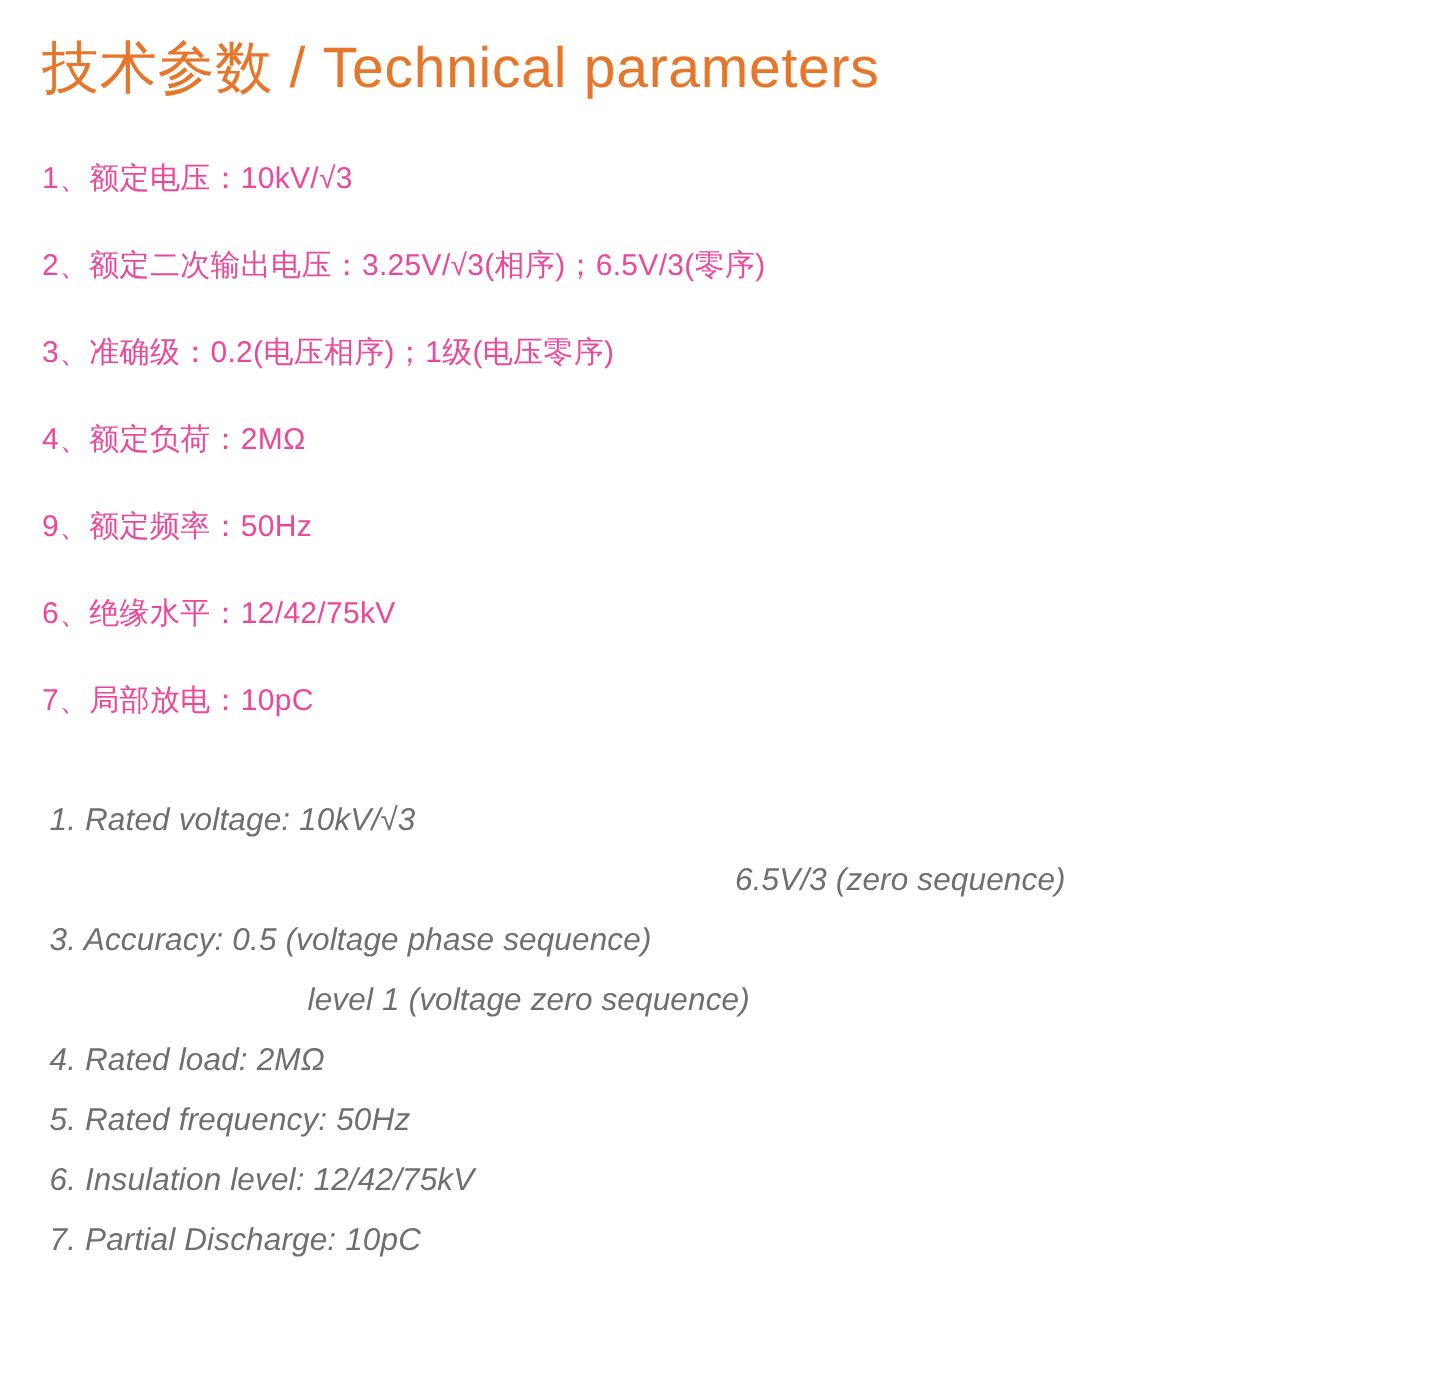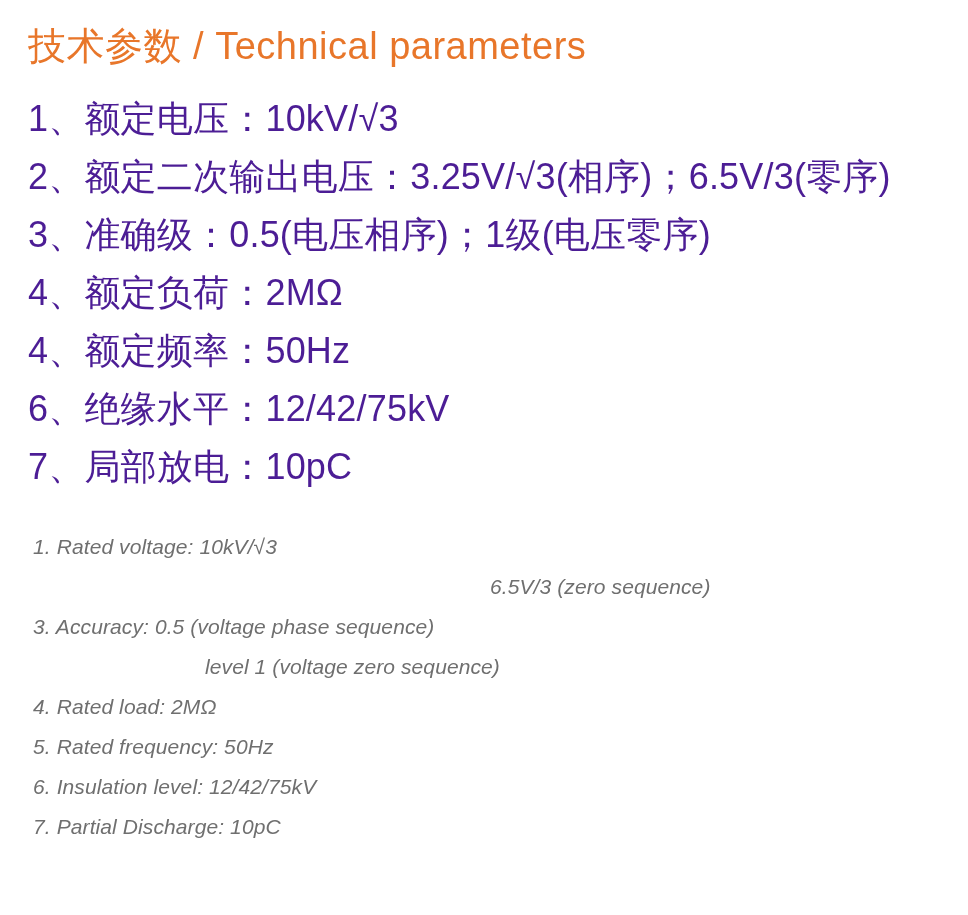--- a/index.html
+++ b/index.html
@@ -37,24 +37,24 @@
   }
 
   
   .cn-list {
     position: absolute;
     left: 28px;
     top: 90px;
     width: 930px;
   }
   .cn-item {
-    font-size: 36px;
+    font-size: 20px;
     line-height: 58px;
     font-weight: 400;
-    color: #4c1d95;
+    color: #ec4899;
     white-space: nowrap;
     letter-spacing: 0.2px;
   }
 
   
   .en-list {
     position: absolute;
     left: 33px;
     top: 527px;
     width: 930px;
@@ -78,23 +78,23 @@
 </head>
 <body>
 
 <div class="page">
 
   <div class="title">技术参数 / Technical parameters</div>
 
   <div class="cn-list">
     <div class="cn-item">1、额定电压：10kV/√3</div>
     <div class="cn-item">2、额定二次输出电压：3.25V/√3(相序)；6.5V/3(零序)</div>
-    <div class="cn-item">3、准确级：0.5(电压相序)；1级(电压零序)</div>
+    <div class="cn-item">3、准确级：0.2(电压相序)；1级(电压零序)</div>
     <div class="cn-item">4、额定负荷：2MΩ</div>
-    <div class="cn-item">4、额定频率：50Hz</div>
+    <div class="cn-item">9、额定频率：50Hz</div>
     <div class="cn-item">6、绝缘水平：12/42/75kV</div>
     <div class="cn-item">7、局部放电：10pC</div>
   </div>
 
   <div class="en-list">
     <div class="en-item">1. Rated voltage: 10kV/√3</div>
     <div class="en-item cont-a">6.5V/3 (zero sequence)</div>
     <div class="en-item">3. Accuracy: 0.5 (voltage phase sequence)</div>
     <div class="en-item cont-b">level 1 (voltage zero sequence)</div>
     <div class="en-item">4. Rated load: 2MΩ</div>

